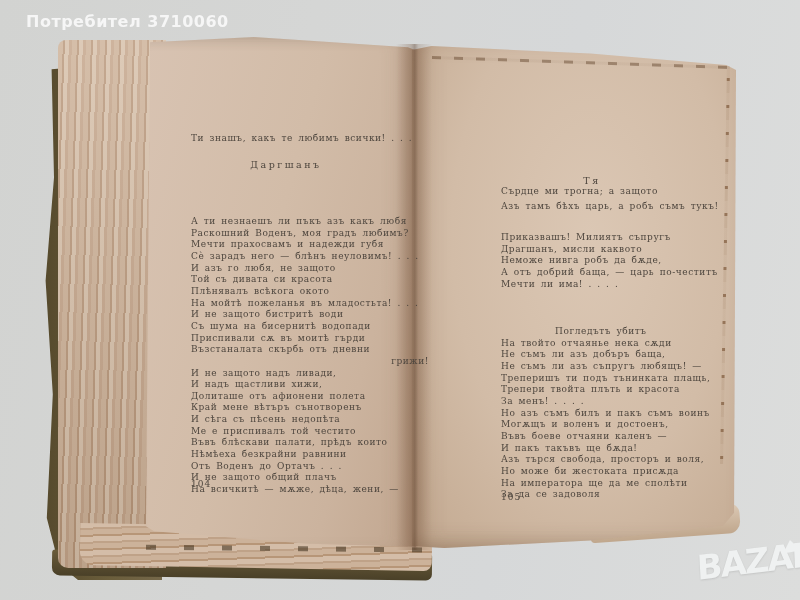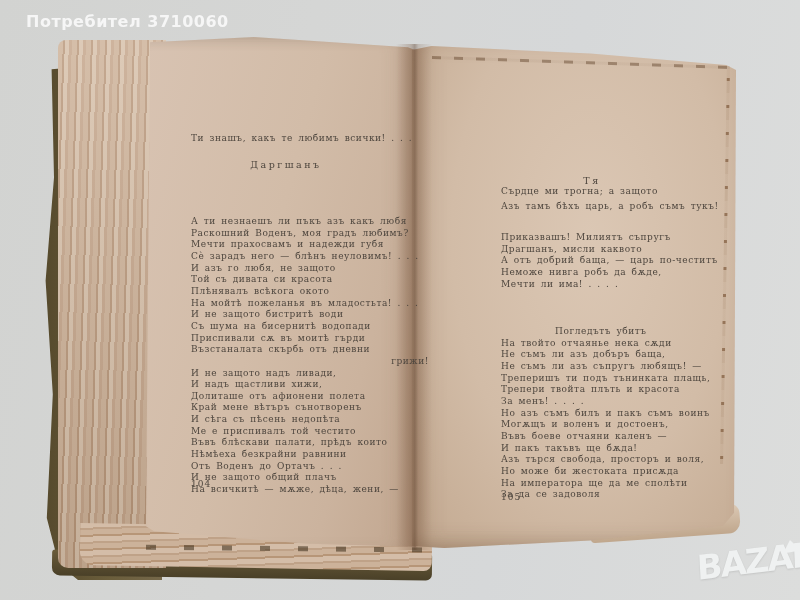--- a/index.html
+++ b/index.html
@@ -127,21 +127,21 @@
     
   <div class="line">А ти незнаешъ ли пъкъ азъ какъ любя</div><div class="line">Раскошний Воденъ, моя градъ любимъ?</div><div class="line">Мечти прахосвамъ и надежди губя</div><div class="line">Сè зарадъ него — блѣнъ неуловимъ! . . .</div><div class="line">И азъ го любя, не защото</div><div class="line">Той съ дивата си красота</div><div class="line">Плѣнявалъ всѣкога окото</div><div class="line">На мойтѣ пожеланья въ младостьта! . . .</div><div class="line">И не защото бистритѣ води</div><div class="line">Съ шума на бисернитѣ водопади</div><div class="line">Приспивали сѫ въ моитѣ гърди</div><div class="line">Възстаналата скърбь отъ дневни</div><div class="line">                                     грижи!</div><div class="line">И не защото надъ ливади,</div><div class="line">И надъ щастливи хижи,</div><div class="line">Долиташе отъ афионени полета</div><div class="line">Край мене вѣтъръ сънотворенъ</div><div class="line">И сѣга съ пѣсень недопѣта</div><div class="line">Ме е приспивалъ той честито</div><div class="line">Въвъ блѣскави палати, прѣдъ които</div><div class="line">Нѣмѣеха безкрайни равнини</div><div class="line">Отъ Воденъ до Ортачъ . . .</div><div class="line">И не защото общий плачъ</div><div class="line">На всичкитѣ — мѫже, дѣца, жени, —</div></div>
   <div class="ptx pagenum" id="lp-num">104</div>
 
   <div class="ptx lines intro-r" id="rp-intro">
     
   <div class="line">Сърдце ми трогна; а защото</div><div class="line">Азъ тамъ бѣхъ царь, а робъ съмъ тукъ!</div></div>
   <div class="ptx heading" id="rp-heading1">Тя</div>
   <div class="ptx lines" id="rp-stanza1">
     
-  <div class="line">Приказвашъ! Милиятъ съпругъ</div><div class="line">Драгшанъ, мисли каквото</div><div class="line">А отъ добрий баща, — царь по-честитъ</div><div class="line">Неможе нивга робъ да бѫде,</div><div class="line">Мечти ли има! . . . .</div></div>
+  <div class="line">Приказвашъ! Милиятъ съпругъ</div><div class="line">Драгшанъ, мисли каквото</div><div class="line">Неможе нивга робъ да бѫде,</div><div class="line">А отъ добрий баща, — царь по-честитъ</div><div class="line">Мечти ли има! . . . .</div></div>
   <div class="ptx lines" id="rp-stanza2">
     
   <div class="line">          Погледътъ убитъ</div><div class="line">На твойто отчаянье нека сѫди</div><div class="line">Не съмъ ли азъ добъръ баща,</div><div class="line">Не съмъ ли азъ съпругъ любящъ! —</div><div class="line">Треперишъ ти подъ тънинката плащь,</div><div class="line">Трепери твойта плъть и красота</div><div class="line">За менъ! . . . .</div><div class="line">Но азъ съмъ билъ и пакъ съмъ воинъ</div><div class="line">Могѫщъ и воленъ и достоенъ,</div><div class="line">Въвъ боеве отчаяни каленъ —</div><div class="line">И пакъ такъвъ ще бѫда!</div><div class="line">Азъ търся свобода, просторъ и воля,</div><div class="line">Но може би жестоката присѫда</div><div class="line">На императора ще да ме сполѣти</div><div class="line">За да се задоволя</div></div>
   <div class="ptx pagenum" id="rp-num">105</div>
 
   <div class="wm-user">Потребител 3710060</div>
   <div class="wm-brand">BAZAR</div>
   <div class="wm-brand-hat"></div>
 
 </div>

